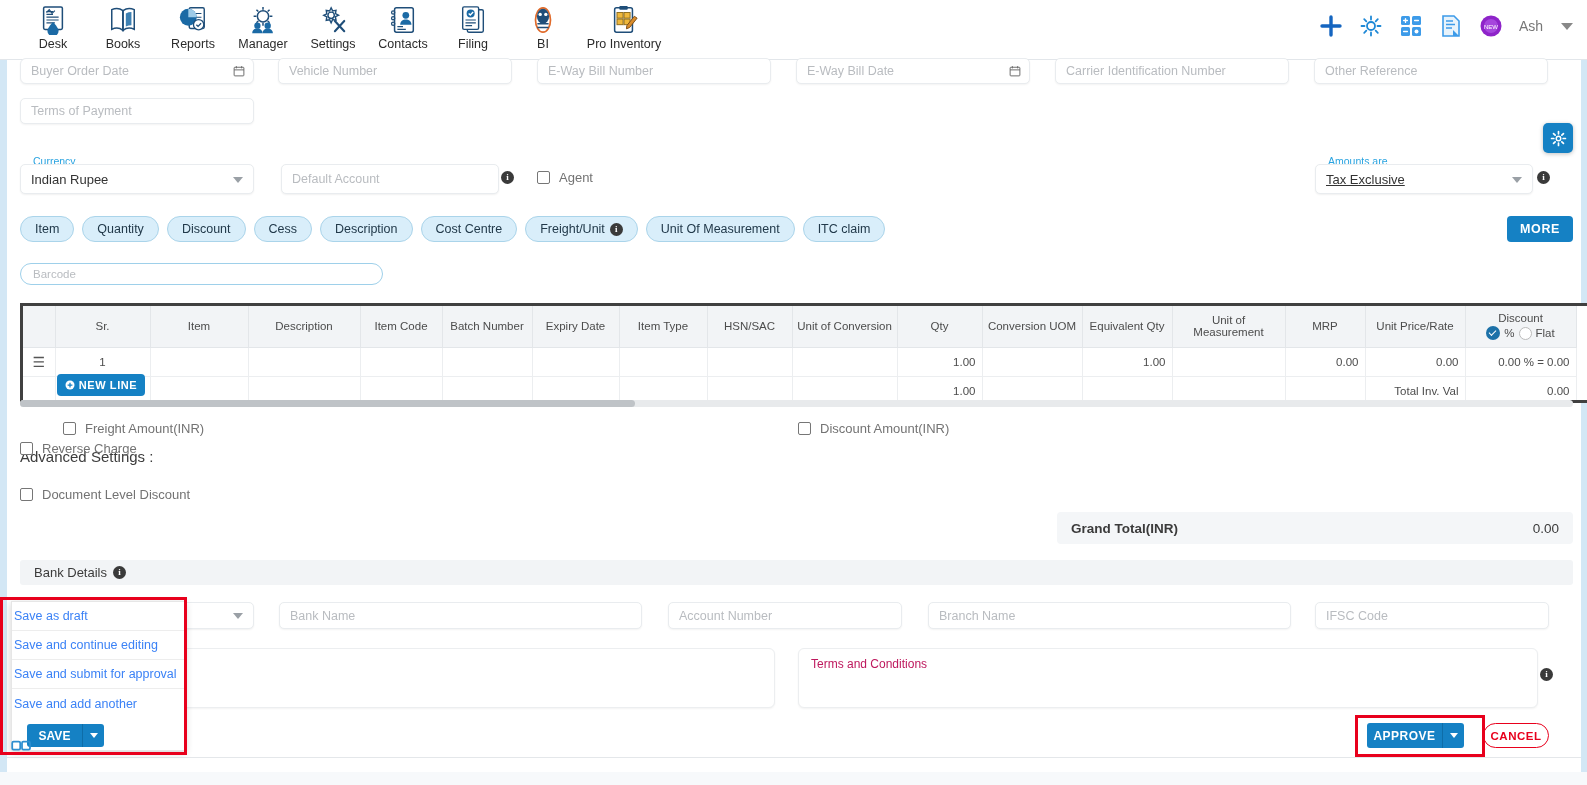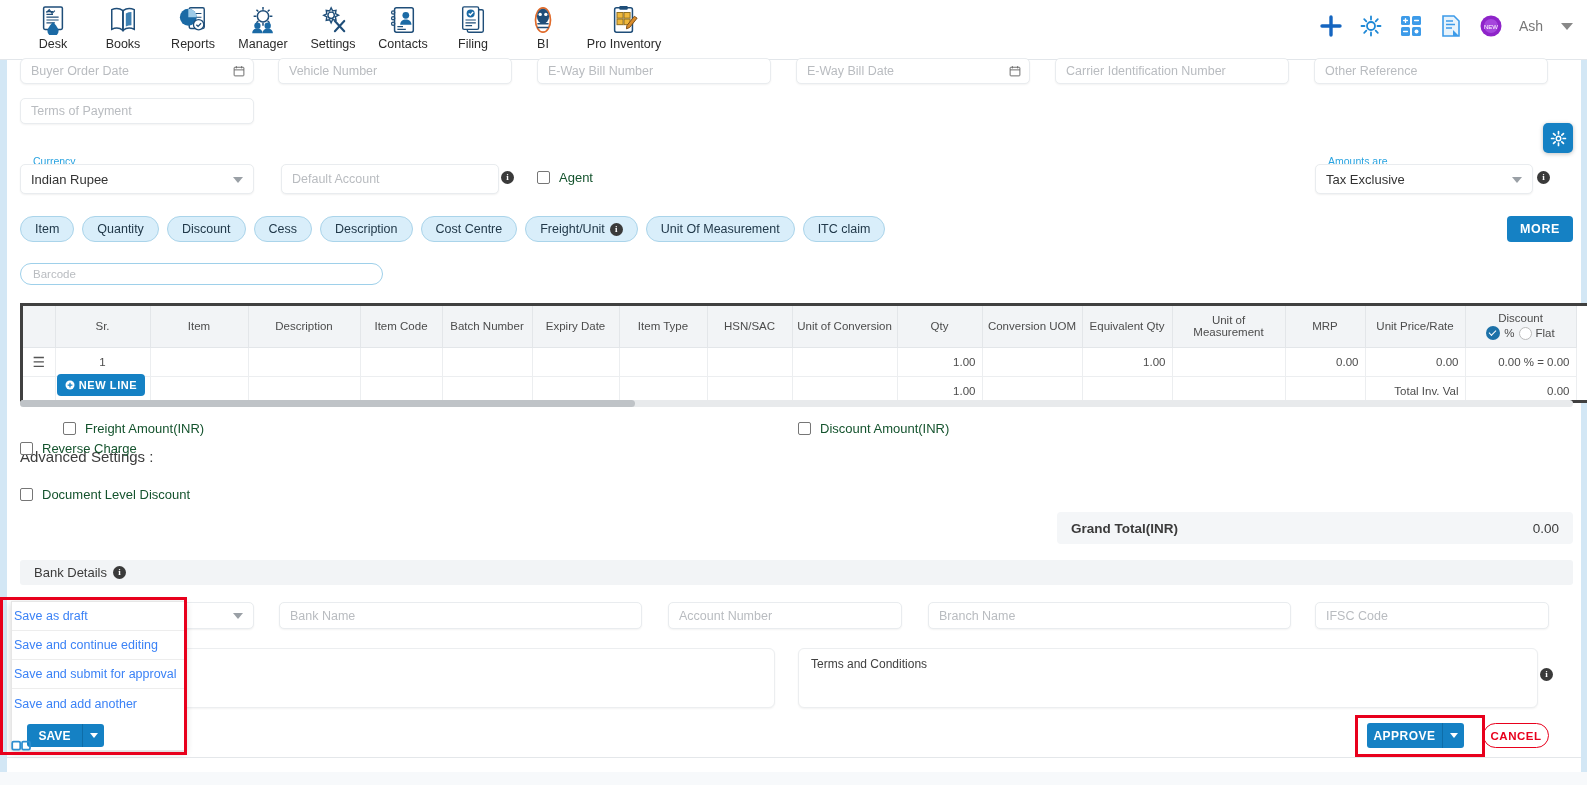--- a/index.html
+++ b/index.html
@@ -78,21 +78,21 @@
     background:#3a3a3a; color:#fff; font-size:9px; font-weight:bold;
     text-align:center; line-height:13px; font-family:"Liberation Serif", serif;
     vertical-align:middle;
   }
 
   
   .cbx {
     width:13px;height:13px;border:1px solid #767676;border-radius:2px;background:#fff;
     display:inline-block; vertical-align:middle; cursor:pointer;
   }
-  .cbx-row { position:absolute; display:flex; align-items:center; gap:9px; font-size:13px; color:#14532d; }
+  .cbx-row { position:absolute; display:flex; align-items:center; gap:9px; font-size:13px; color:#737373; }
 
   
   .chips { position:absolute; left:20px; top:216px; display:flex; gap:8px; align-items:center; }
   .chip {
     height:26px; border:1px solid #aad4ea; background:#d9eefa; border-radius:14px;
     display:flex; align-items:center; padding:0 14px; font-size:12.5px; color:#21394a;
     cursor:pointer; white-space:nowrap; gap:5px;
   }
 
   .btn-blue {
@@ -163,21 +163,21 @@
   .gt-label { font-weight:bold; }
 
   .bankbar {
     position:absolute; left:20px; top:560px; width:1553px; height:25px;
     background:#f2f4f6; border-radius:3px; display:flex; align-items:center;
     padding:0 14px; font-size:13px; color:#3b3b3b; gap:6px;
   }
 
   .textarea {
     position:absolute; border:1px solid #eceef0; border-radius:6px; background:#fff;
-    box-shadow:0 1px 2px rgba(0,0,0,0.05); font-size:12px; color:#404040; padding:8px 12px;
+    box-shadow:0 1px 2px rgba(0,0,0,0.05); font-size:12px; color:#be185d; padding:8px 12px;
   }
 
   
   .save-menu {
     position:absolute; left:11px; top:601px; width:175px; height:150px;
     background:#fff; border:1px solid #e6e6e6; box-shadow:0 2px 7px rgba(0,0,0,0.18);
     z-index:40;
   }
   .save-menu .mi {
     height:29px; display:flex; align-items:center; padding:0 2px;
@@ -432,21 +432,21 @@
     <span>Default Account</span>
   </div>
   <span class="info-ico" style="position:absolute; left:501px; top:171px;">i</span>
 
   <div class="cbx-row" style="left:537px; top:170px;">
     <span class="cbx"></span>
     <span>Agent</span>
   </div>
 
   <span class="flabel" style="left:1325px; top:156px;">Amounts are</span>
-  <div class="selectfield" style="left:1315px; top:164px; width:218px;">
+  <div class="selectfield" style="left:1315px; top:164px; width:218px;text-decoration:underline;">
     <span>Tax Exclusive</span>
     <span class="sel-arrow"></span>
   </div>
   <span class="info-ico" style="position:absolute; left:1537px; top:171px;">i</span>
 
   <div class="chips">
     <div class="chip">
         <span>Item</span>
       </div>
     <div class="chip">

